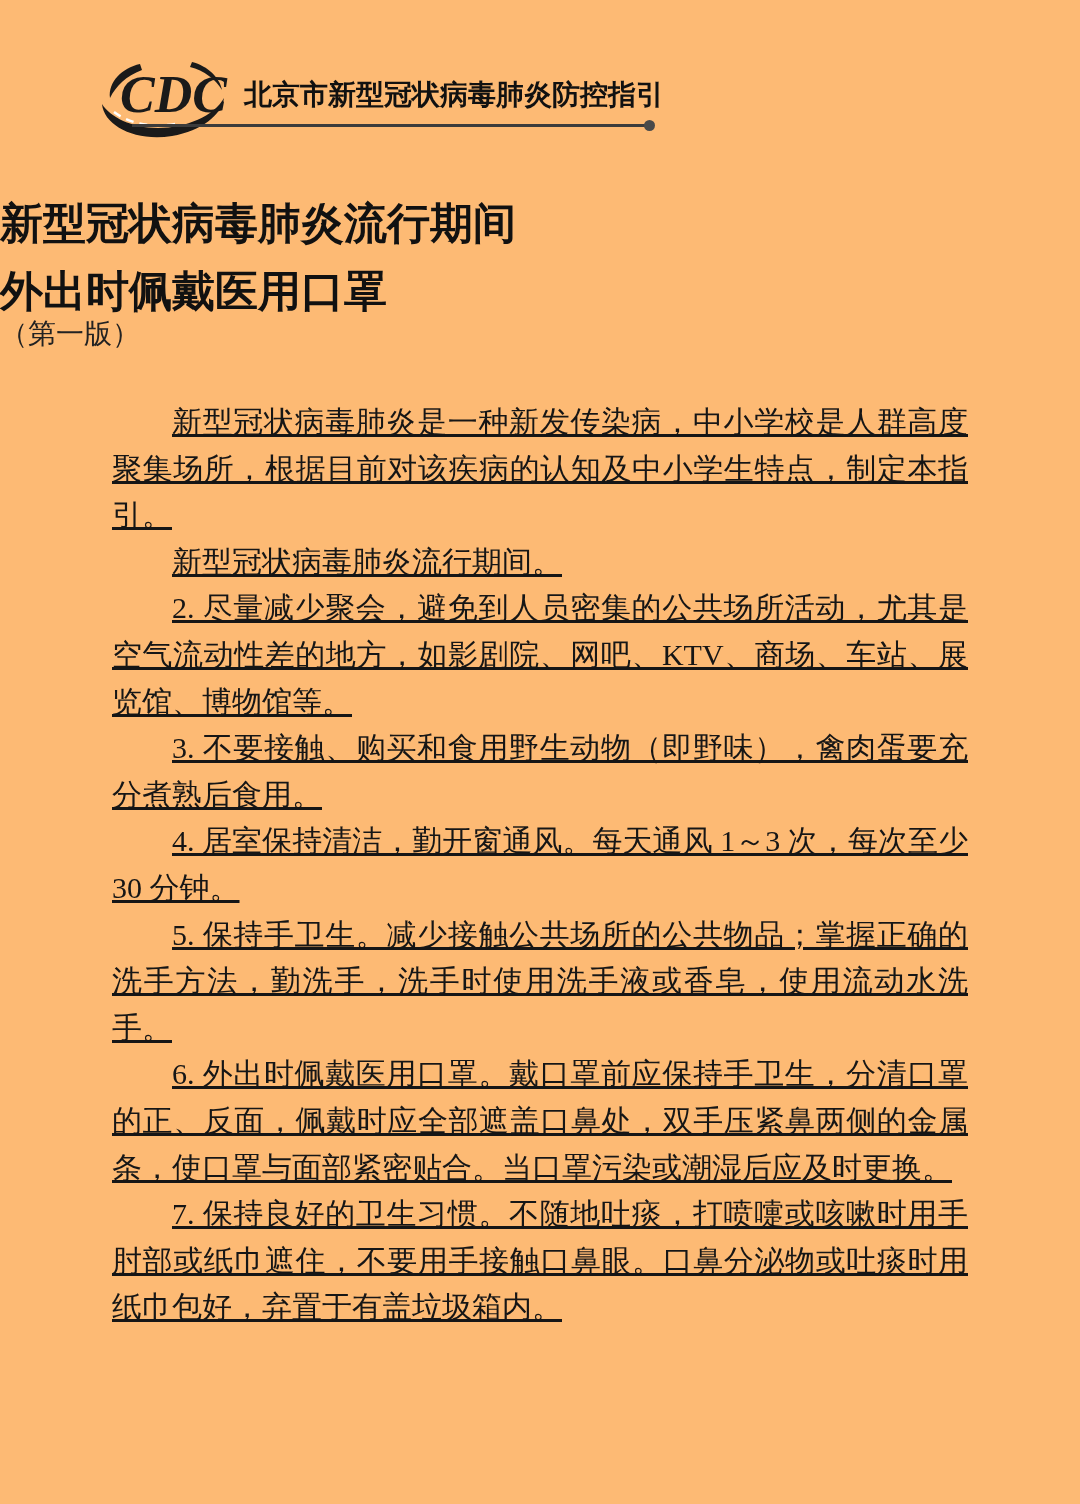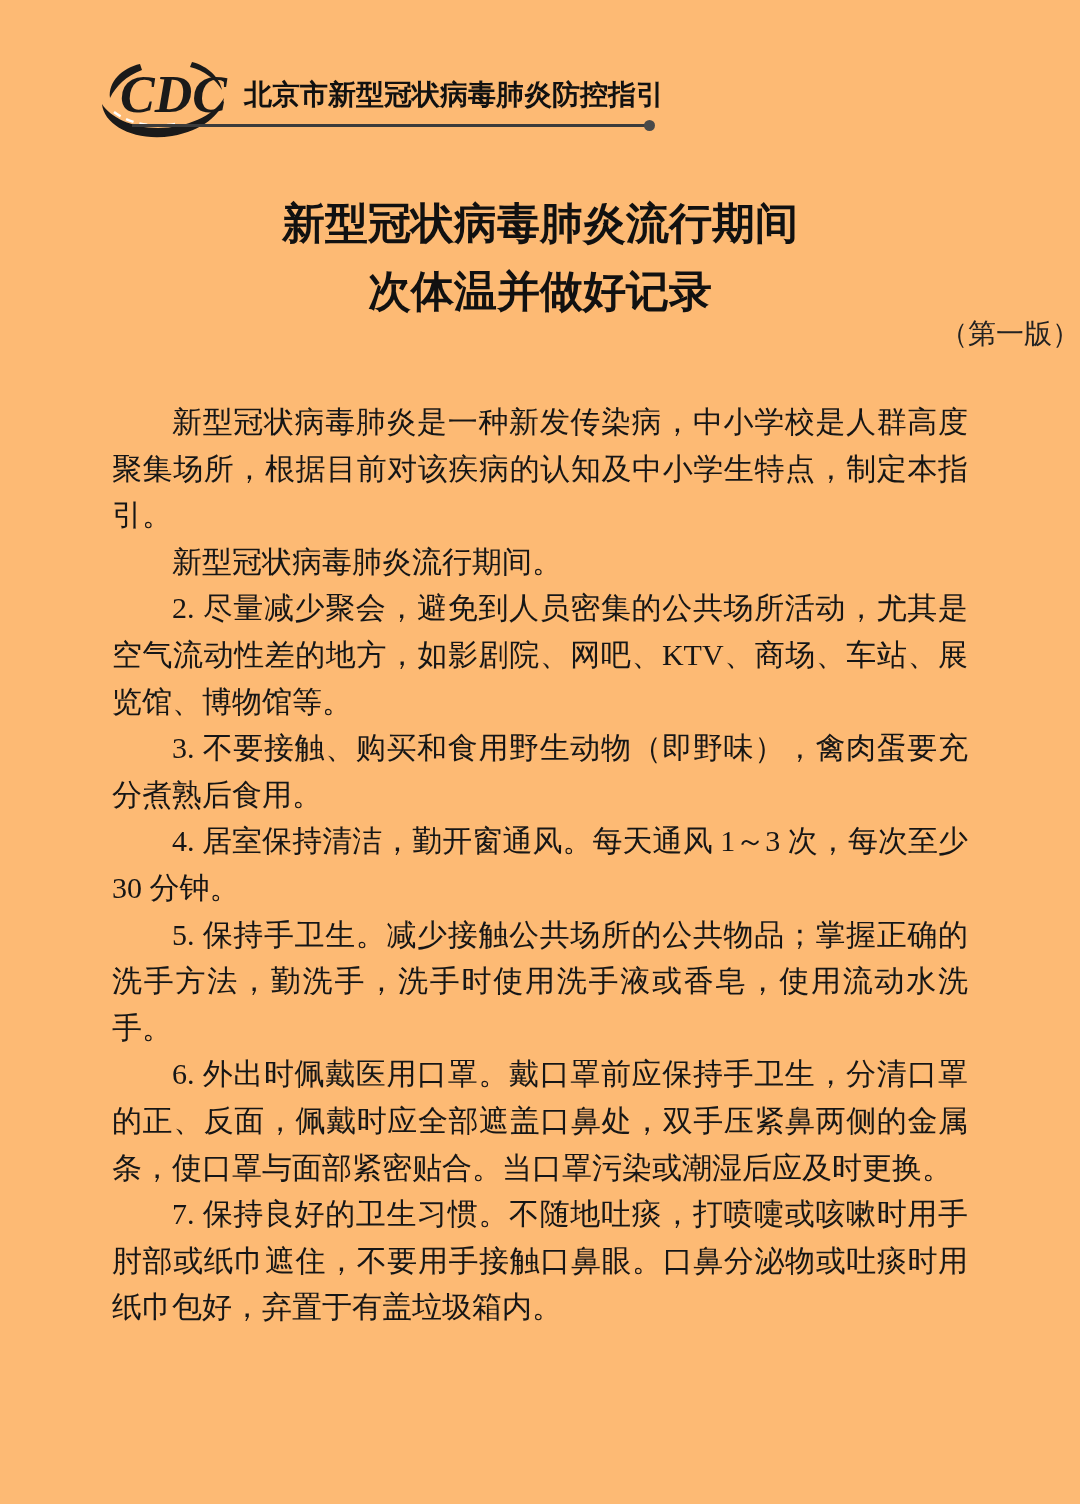--- a/index.html
+++ b/index.html
@@ -23,35 +23,35 @@
     background:#3c3c3c;
   }
   .header-rule .dot {
     position:absolute; right:-5px; top:-4px; width:11px; height:11px;
     border-radius:50%; background:#4a4a4a;
   }
 
   
   .main-title {
     position:absolute; top:190px; left:0; width:100%;
-    text-align:center; font-weight:bold; font-size:43px; line-height:68px;
+    font-weight:bold; font-size:43px; line-height:68px;
     color:#111;
   }
   .edition {
     position:absolute; top:316px; left:0; width:100%;
-    text-align:right; font-size:28px; line-height:36px; color:#222;
+    text-align:left; font-size:28px; line-height:36px; color:#222;
   }
 
   
   .body-text {
     position:absolute; top:399px; left:112px; width:856px;
     font-size:30px; line-height:46.6px;
     text-align:justify; color:#161616;
   }
-  .body-text p { margin:0; text-indent:2em; }
+  .body-text p { margin:0; text-indent:2em;text-decoration:underline; }
 
   
   .footer {
     position:absolute; top:1406px; left:0; width:100%;
     display:flex; justify-content:center;
   }
 </style>
 </head>
 <body>
 
@@ -73,21 +73,21 @@
       </svg>
     </div>
     <div class="header-title">北京市新型冠状病毒肺炎防控指引</div>
     <div class="header-rule">
       <span class="dot"></span>
     </div>
   </header>
 
   <div class="main-title">
     <div>新型冠状病毒肺炎流行期间</div>
-    <div>次体温并做好记录</div>
+    <div>外出时佩戴医用口罩</div>
   </div>
   <div class="edition">（第一版）</div>
 
   <main class="body-text">
     <p>新型冠状病毒肺炎是一种新发传染病，中小学校是人群高度聚集场所，根据目前对该疾病的认知及中小学生特点，制定本指引。</p>
     <p>新型冠状病毒肺炎流行期间。</p>
     <p>2. 尽量减少聚会，避免到人员密集的公共场所活动，尤其是空气流动性差的地方，如影剧院、网吧、KTV、商场、车站、展览馆、博物馆等。</p>
     <p>3. 不要接触、购买和食用野生动物（即野味），禽肉蛋要充分煮熟后食用。</p>
     <p>4. 居室保持清洁，勤开窗通风。每天通风 1～3 次，每次至少 30 分钟。</p>
     <p>5. 保持手卫生。减少接触公共场所的公共物品；掌握正确的洗手方法，勤洗手，洗手时使用洗手液或香皂，使用流动水洗手。</p>

